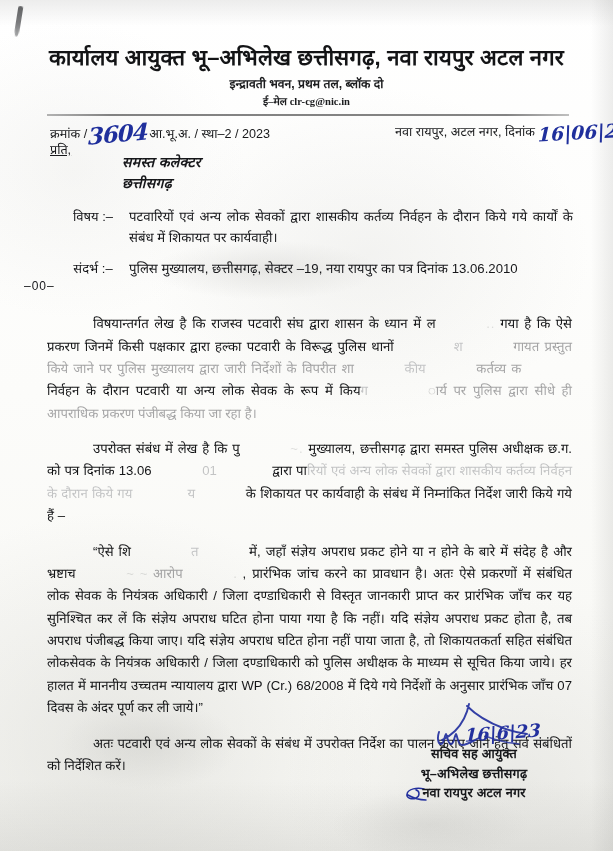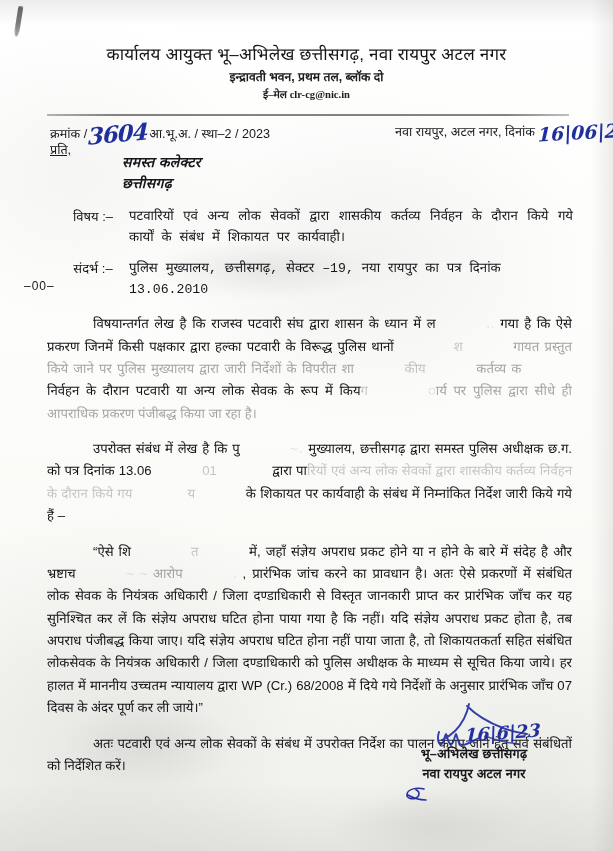--- a/index.html
+++ b/index.html
@@ -55,22 +55,22 @@
   .smudge {
     position: absolute;
     pointer-events: none;
     border-radius: 50%;
     background: radial-gradient(ellipse at center, rgba(190,190,186,.30), rgba(255,255,255,0) 70%);
   }
 
   
   .letterhead { position: absolute; left: 0; right: 0; top: 44px; text-align: center; }
   .lh-title {
-    font-size: 17px;
-    font-weight: 400;
+    font-size: 22px;
+    font-weight: 700;
     letter-spacing: .2px;
     line-height: 1.25;
     color: #131416;
   }
   .lh-sub {
     font-size: 12.2px;
     font-weight: 700;
     margin-top: 3px;
     color: #1b1c1e;
     text-align: center;
@@ -159,21 +159,20 @@
   .field-label {
     position: absolute;
     left: 0; top: 0;
     width: 72px;
     font-size: 13px;
     text-align: center;
   }
   .field-value {
     margin-left: 72px;
     text-align: left;
-    font-family: Liberation Mono, monospace;
   }
   .field-value.justify { text-align: justify; }
 
   .sep {
     position: absolute;
     left: 0; right: 0; top: 279px;
     font-size: 12px;
     letter-spacing: 1px;
     padding-left: 24px;
     color: #16171a;
@@ -306,17 +305,18 @@
     <path d="M70 36 C80 40, 92 43, 104 44" fill="none" stroke="#23309e" stroke-width="1.5" stroke-linecap="round" opacity=".8"></path>
   </svg>
   <div class="sign-date">16|6|23</div>
 
   <svg class="sign-flourish" viewBox="0 0 22 16">
     <path d="M19 3 C12 1, 3 3, 2 8 C1 12, 7 14, 11 12 C15 10, 15 5, 11 4
              M3 9 C8 12, 14 14, 21 14" fill="none" stroke="#23309e" stroke-width="1.5" stroke-linecap="round"></path>
   </svg>
 
   <div class="sign-block">
+    <div>सचिव सह आयुक्त</div>
     <div>भू–अभिलेख छत्तीसगढ़</div>
     <div>नवा रायपुर अटल नगर</div>
   </div>
 
 </div>
 
 </body></html>

